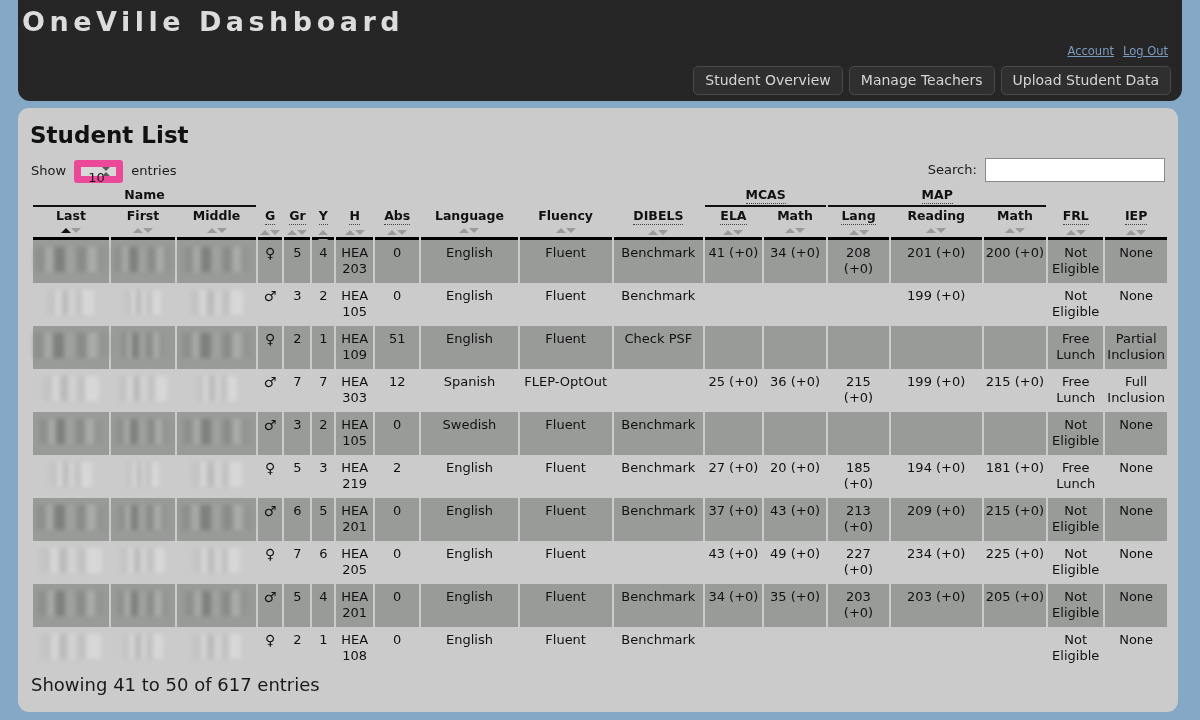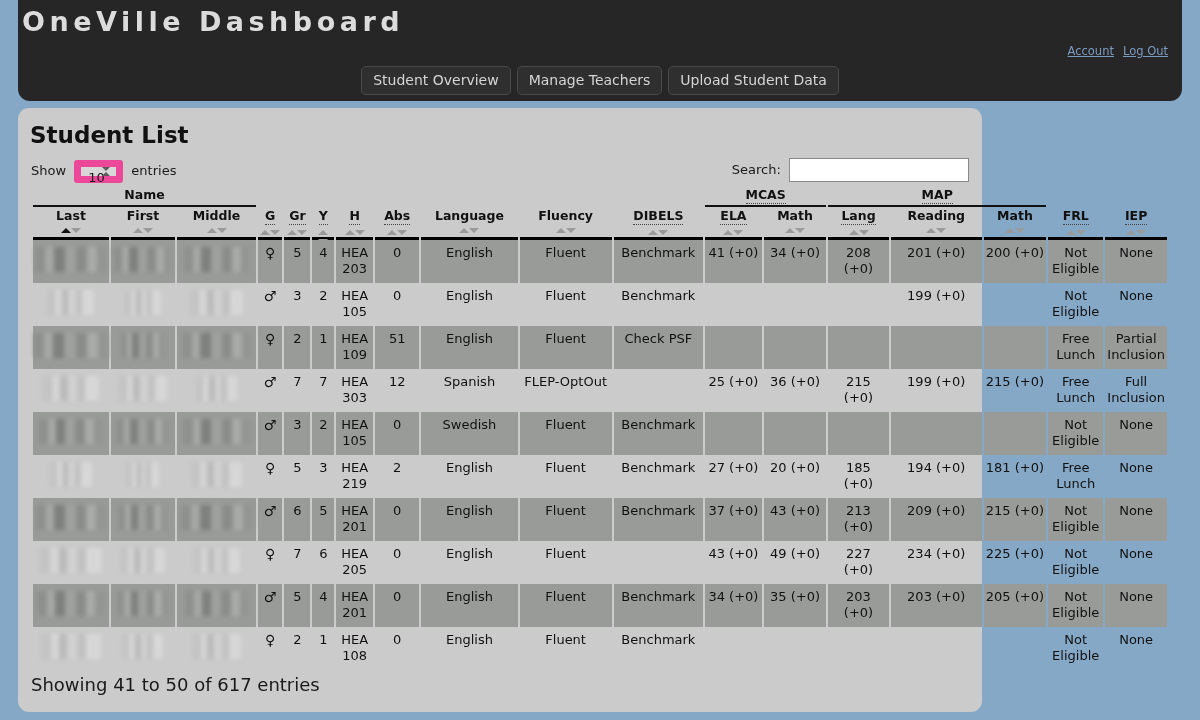--- a/index.html
+++ b/index.html
@@ -27,38 +27,38 @@
     font-family:"DejaVu Sans", sans-serif;
   }
   #acct-links {
     position:absolute; right:14px; top:44px;
     font-size:11.5px;
   }
   #acct-links a {
     color:#7b9bc0; margin-left:9px;
   }
   #navbtns {
-    position:absolute; left:0; right:0; top:66px;
-    text-align:center;
+    position:absolute; left:0; right:8px; top:66px;
+    text-align:right;
   }
   .navbtn {
     display:inline-block;
     background:#2f2f2f;
     border:1px solid #4a4a4a;
     border-radius:5px;
     color:#d5d5d5;
     font-size:14px;
     padding:5px 11px 6px 11px;
     margin:0 3px;
     cursor:pointer;
   }
 
   
   #panel {
-    position:absolute; left:18px; top:108px; width:964px; height:604px;
+    position:absolute; left:18px; top:108px; width:1160px; height:604px;
     background:#cacbca;
     border-radius:11px;
   }
   #page-title {
     position:absolute; left:12px; top:14px;
     font-size:23px; font-weight:bold; color:#111;
   }
   #lengthbox {
     position:absolute; left:13px; top:52px;
     font-size:13px; color:#1a1a1a;

